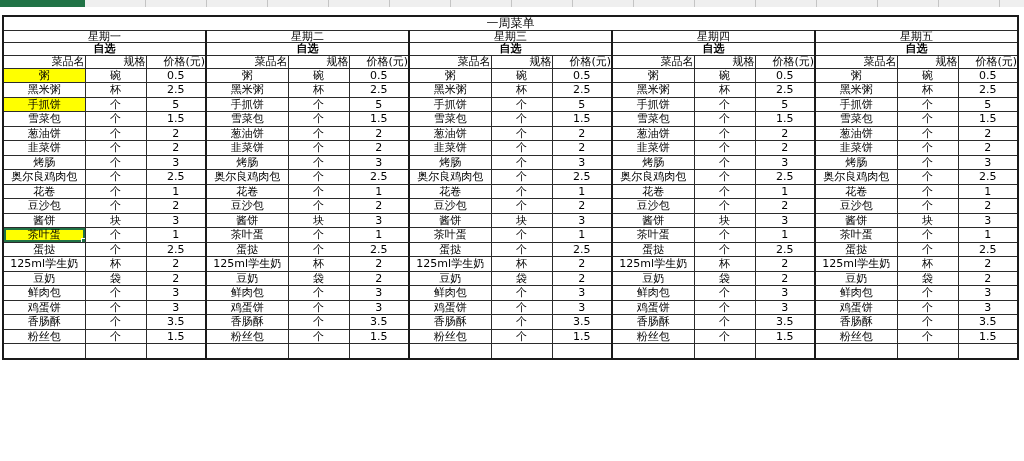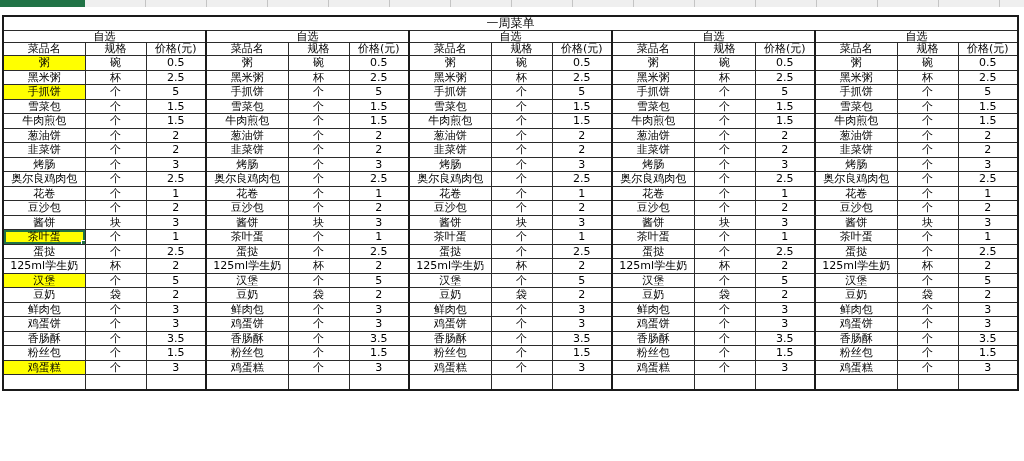--- a/index.html
+++ b/index.html
@@ -8,22 +8,22 @@
   .topstrip{position:absolute;left:0;top:0;width:1024px;height:7px;background:#efefef;}
   .topstrip .accent{position:absolute;left:0;top:0;width:85px;height:7px;background:#217346;}
   .topstrip .ticks{position:absolute;left:85px;top:0;width:939px;height:7px;
        background:repeating-linear-gradient(90deg,transparent 0 60px,#c4c4c4 60px 61px);}
   table.menu{position:absolute;left:2px;top:15px;width:1017px;border-collapse:collapse;
              table-layout:fixed;border:2px solid #1a1a1a;background:#fff;}
   td{border:1px solid #2b2b2b;text-align:center;vertical-align:middle;padding:0;
      font-size:11px;line-height:1.05;overflow:hidden;white-space:nowrap;}
   tr.title-row td{height:11px;font-size:12px;}
   tr.day-row td{height:11px;}
-  tr.sub-row td{height:11px;}
-  tr.head-row td{height:12px;}
+  tr.sub-row td{height:11px;font-weight:bold;}
+  tr.head-row td{height:12px;text-align:right;}
   tr.data-row td{height:13.5px;}
   tr.partial-row td{height:13.5px;}
   td.gsep{border-left:2px solid #1a1a1a;}
   td.hl{background:#ffff00;}
   td.selected{box-shadow:inset 0 0 0 2px #217346;position:relative;}
   td.selected::after{content:"";position:absolute;right:-3px;bottom:-3px;width:5px;height:5px;
                      background:#217346;border:1px solid #fff;z-index:3;}
 </style>
 </head>
 <body>
@@ -48,20 +48,27 @@
         <col style="width: 61px;">
         <col style="width: 60px;">
         <col style="width: 82px;">
         <col style="width: 61px;">
         <col style="width: 60px;">
       </colgroup>
     <tbody>
         <tr class="title-row">
           <td colspan="15">一周菜单</td>
         </tr>
+        <tr class="day-row">
+          <td colspan="3">星期一</td>
+          <td class="gsep" colspan="3">星期二</td>
+          <td class="gsep" colspan="3">星期三</td>
+          <td class="gsep" colspan="3">星期四</td>
+          <td class="gsep" colspan="3">星期五</td>
+        </tr>
         <tr class="sub-row">
           <td colspan="3">自选</td>
           <td class="gsep" colspan="3">自选</td>
           <td class="gsep" colspan="3">自选</td>
           <td class="gsep" colspan="3">自选</td>
           <td class="gsep" colspan="3">自选</td>
         </tr>
         <tr class="head-row">
           <td>菜品名</td>
           <td>规格</td>
@@ -141,37 +148,20 @@
           <td>个</td>
           <td>1.5</td>
           <td class="gsep">雪菜包</td>
           <td>个</td>
           <td>1.5</td>
           <td class="gsep">雪菜包</td>
           <td>个</td>
           <td>1.5</td>
         </tr>
         <tr class="data-row">
-          <td>牛肉煎包</td>
-          <td>个</td>
-          <td>1.5</td>
-          <td class="gsep">牛肉煎包</td>
-          <td>个</td>
-          <td>1.5</td>
-          <td class="gsep">牛肉煎包</td>
-          <td>个</td>
-          <td>1.5</td>
-          <td class="gsep">牛肉煎包</td>
-          <td>个</td>
-          <td>1.5</td>
-          <td class="gsep">牛肉煎包</td>
-          <td>个</td>
-          <td>1.5</td>
-        </tr>
-        <tr class="data-row">
           <td>葱油饼</td>
           <td>个</td>
           <td>2</td>
           <td class="gsep">葱油饼</td>
           <td>个</td>
           <td>2</td>
           <td class="gsep">葱油饼</td>
           <td>个</td>
           <td>2</td>
           <td class="gsep">葱油饼</td>
@@ -328,37 +318,20 @@
           <td>杯</td>
           <td>2</td>
           <td class="gsep">125ml学生奶</td>
           <td>杯</td>
           <td>2</td>
           <td class="gsep">125ml学生奶</td>
           <td>杯</td>
           <td>2</td>
         </tr>
         <tr class="data-row">
-          <td class="hl">汉堡</td>
-          <td>个</td>
-          <td>5</td>
-          <td class="gsep">汉堡</td>
-          <td>个</td>
-          <td>5</td>
-          <td class="gsep">汉堡</td>
-          <td>个</td>
-          <td>5</td>
-          <td class="gsep">汉堡</td>
-          <td>个</td>
-          <td>5</td>
-          <td class="gsep">汉堡</td>
-          <td>个</td>
-          <td>5</td>
-        </tr>
-        <tr class="data-row">
           <td>豆奶</td>
           <td>袋</td>
           <td>2</td>
           <td class="gsep">豆奶</td>
           <td>袋</td>
           <td>2</td>
           <td class="gsep">豆奶</td>
           <td>袋</td>
           <td>2</td>
           <td class="gsep">豆奶</td>
@@ -428,37 +401,20 @@
           <td>1.5</td>
           <td class="gsep">粉丝包</td>
           <td>个</td>
           <td>1.5</td>
           <td class="gsep">粉丝包</td>
           <td>个</td>
           <td>1.5</td>
           <td class="gsep">粉丝包</td>
           <td>个</td>
           <td>1.5</td>
-        </tr>
-        <tr class="data-row">
-          <td class="hl">鸡蛋糕</td>
-          <td>个</td>
-          <td>3</td>
-          <td class="gsep">鸡蛋糕</td>
-          <td>个</td>
-          <td>3</td>
-          <td class="gsep">鸡蛋糕</td>
-          <td>个</td>
-          <td>3</td>
-          <td class="gsep">鸡蛋糕</td>
-          <td>个</td>
-          <td>3</td>
-          <td class="gsep">鸡蛋糕</td>
-          <td>个</td>
-          <td>3</td>
         </tr>
         <tr class="partial-row">
           <td></td>
           <td></td>
           <td></td>
           <td class="gsep"></td>
           <td></td>
           <td></td>
           <td class="gsep"></td>
           <td></td>

